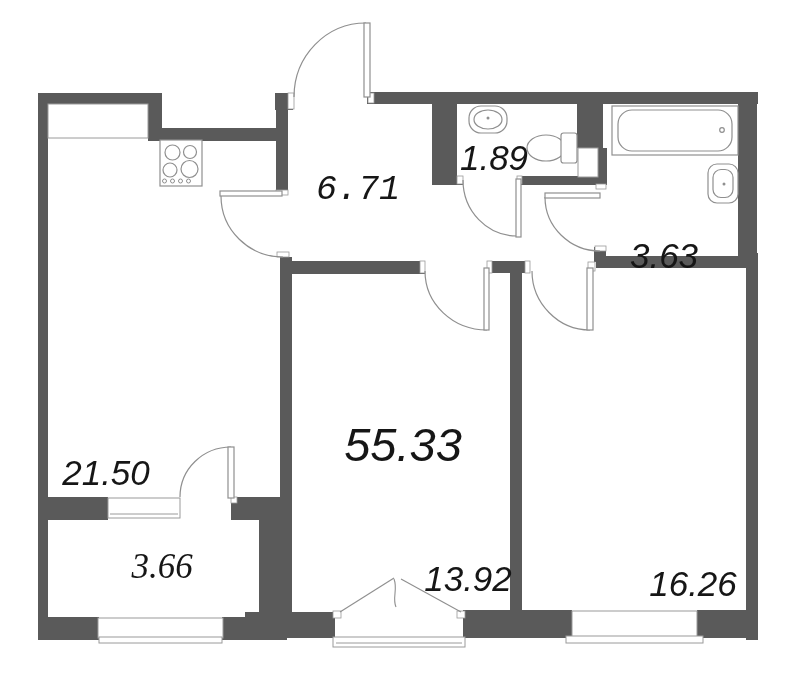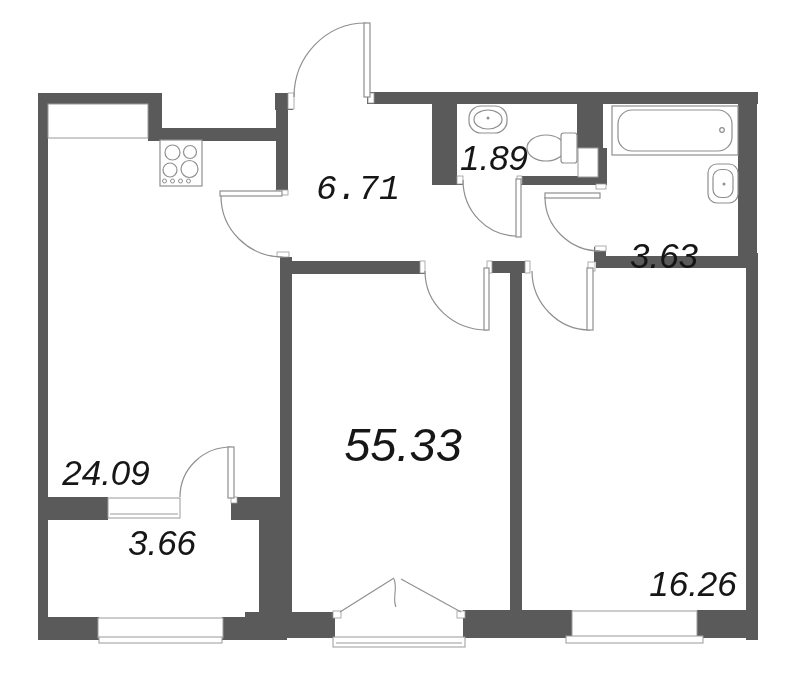--- a/index.html
+++ b/index.html
@@ -172,22 +172,23 @@
       </g>
     </g>
   </svg>
 
   <div class="area-label" style="left:358px;top:190px;font-family:Liberation Mono, monospace;">6.71</div>
 
   <div class="area-label" style="left:494px;top:157px;">1.89</div>
 
   <div class="area-label" style="left:664px;top:211px;margin-top:44px;">3.63</div>
 
-  <div class="area-label" style="left:106px;top:472px;">24.09</div>
+  <div class="area-label" style="left:106px;top:472px;">21.50</div>
 
   <div class="area-label total" style="left:403px;top:444px;">55.33</div>
 
-  <div class="area-label" style="left:162px;top:542px;">3.66</div>
+  <div class="area-label" style="left:162px;top:566px;font-family:Liberation Serif, serif;">3.66</div>
 
+  <div class="area-label" style="left:468px;top:578px;">13.92</div>
 
   <div class="area-label" style="left:693px;top:583px;">16.26</div>
 
 </div>
 
 </body></html>

